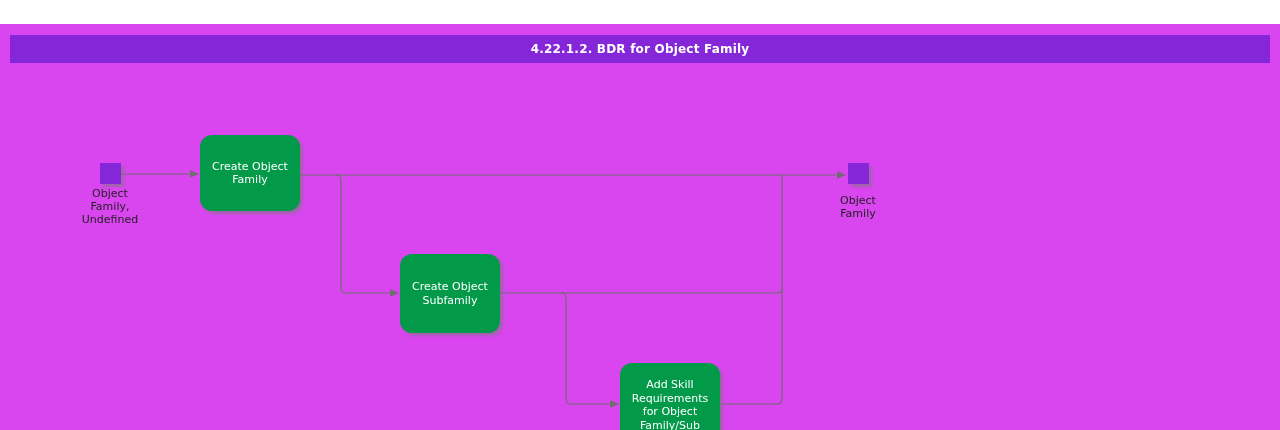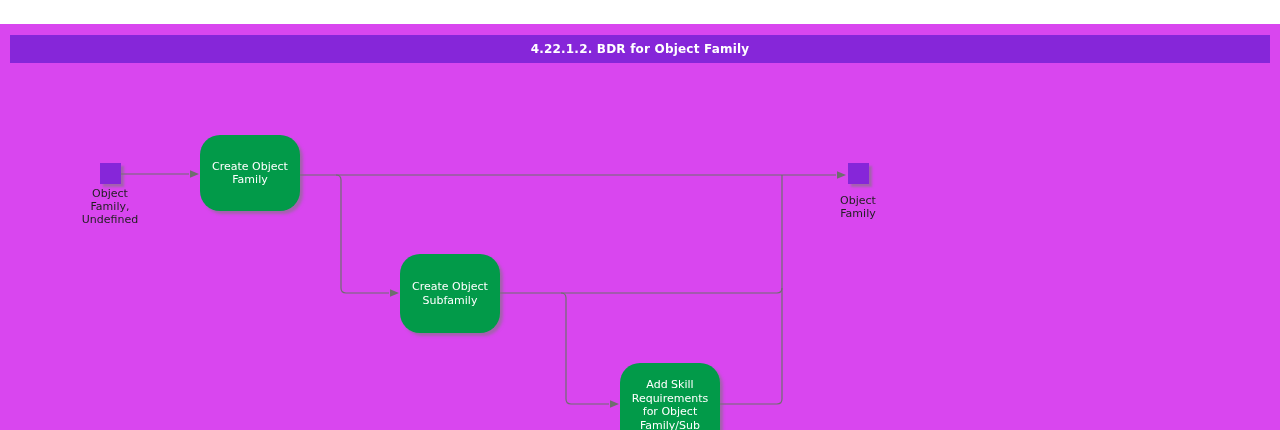--- a/index.html
+++ b/index.html
@@ -34,21 +34,21 @@
     letter-spacing: 0.2px;
   }
   .connectors {
     position: absolute;
     left: 0;
     top: 0;
   }
   .activity {
     position: absolute;
     background: #029A49;
-    border-radius: 20px;
+    border-radius: 12px;
     box-shadow: 3px 3px 3px rgba(120,120,120,0.55);
     display: flex;
     align-items: center;
     justify-content: center;
     text-align: center;
   }
   .activity span {
     color: #ffffff;
     font-size: 11px;
     line-height: 13.5px;

